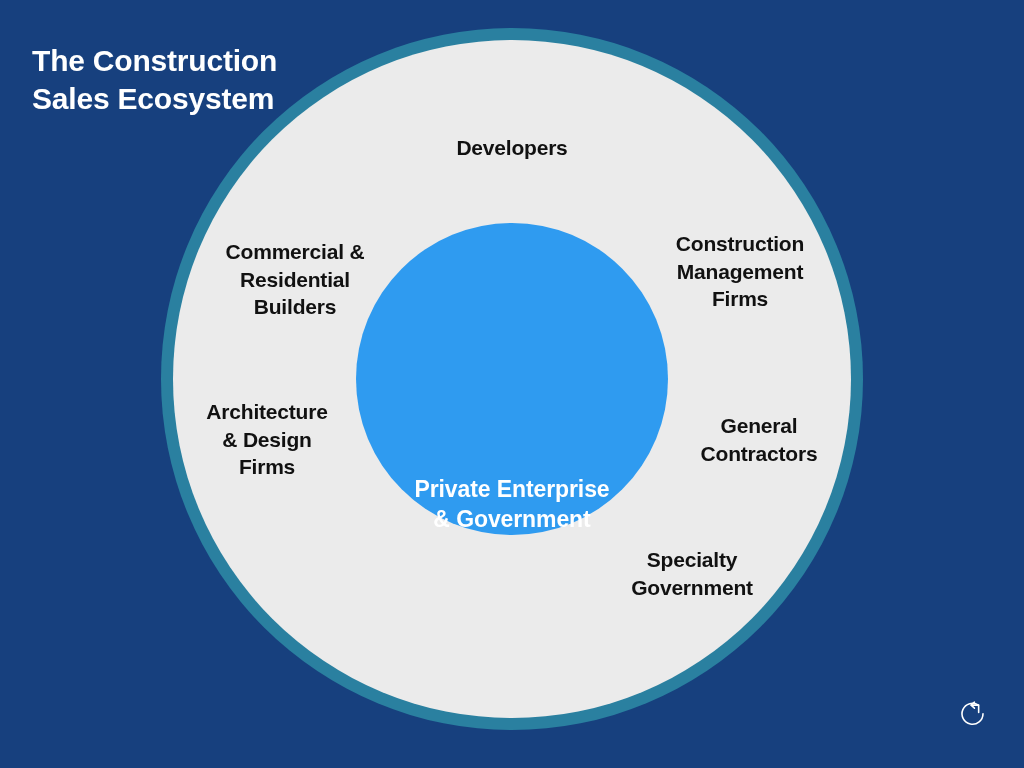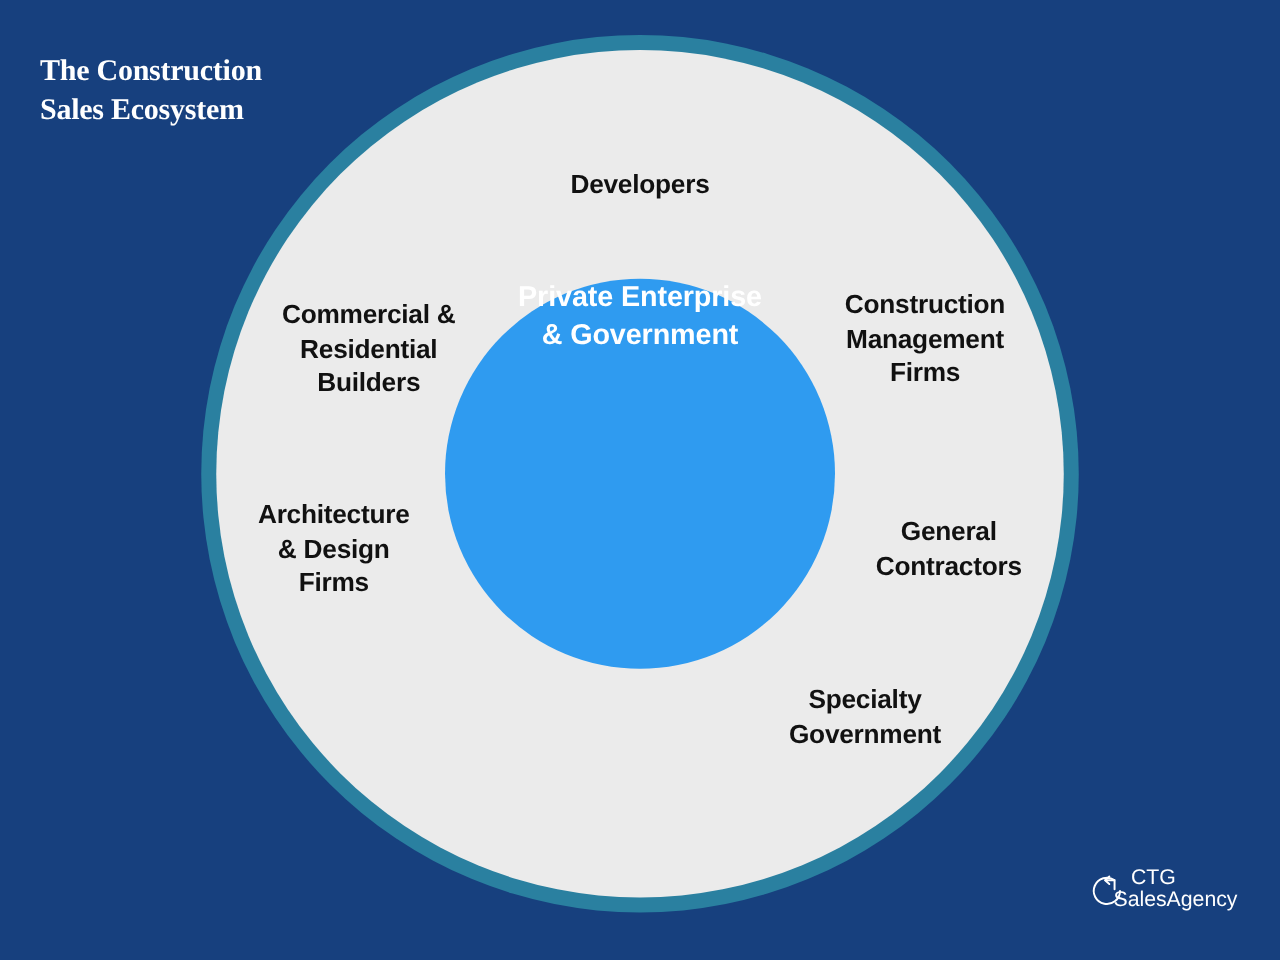--- a/index.html
+++ b/index.html
@@ -15,27 +15,26 @@
     position: relative;
   }
 
   
   #slide-title {
     position: absolute;
     left: 32px;
     top: 42px;
     width: 300px;
     color: #ffffff;
-    font-size: 24px;
+    font-size: 30px;
     font-weight: bold;
     line-height: 1.28;
     letter-spacing: -0.2px;
     white-space: pre-line;
     z-index: 6;
-    font-family: Liberation Serif, serif;
   }
 
   
   #diagram {
     position: absolute;
     left: 0;
     top: 0;
     width: 1024px;
     height: 768px;
     z-index: 1;
@@ -64,21 +63,21 @@
 
   #core-circle {
     position: absolute;
     left: 356px;
     top: 223px;
     width: 312px;
     height: 312px;
     border-radius: 50%;
     background: #2f9bf0;
     display: flex;
-    align-items: flex-start;
+    align-items: flex-end;
     justify-content: center;
     text-align: center;
   }
 
   #core-label {
     color: #ffffff;
     font-size: 23px;
     font-weight: bold;
     line-height: 1.3;
     white-space: pre-line;
@@ -179,17 +178,13 @@
 
 <div id="slide-title">The Construction
 Sales Ecosystem</div>
 
 <div id="logo">
   <svg id="logo-mark" viewBox="0 0 40 40">
     <path d="M26 9.5 A 14 14 0 1 0 32 21" fill="none" stroke="#ffffff" stroke-width="2.1" stroke-linecap="round"></path>
     <path d="M16.5 9.5 L26.2 9.5 L26.2 19.2" fill="none" stroke="#ffffff" stroke-width="2.1" stroke-linecap="round" stroke-linejoin="round"></path>
     <path d="M20.6 5.6 L16.1 9.6 L20.6 13.6" fill="none" stroke="#ffffff" stroke-width="2.1" stroke-linecap="round" stroke-linejoin="round"></path>
   </svg>
-  <div id="logo-text-wrap">
-    <span class="logo-line-1">CTG</span>
-    <span class="logo-line-2">SalesAgency</span>
-  </div>
 </div>
 
 </body></html>

